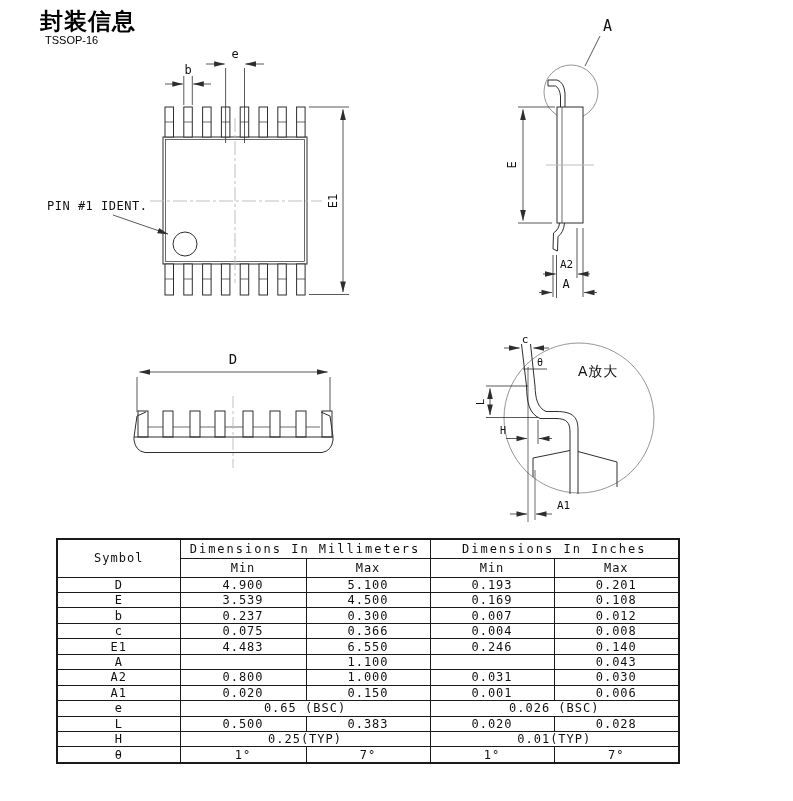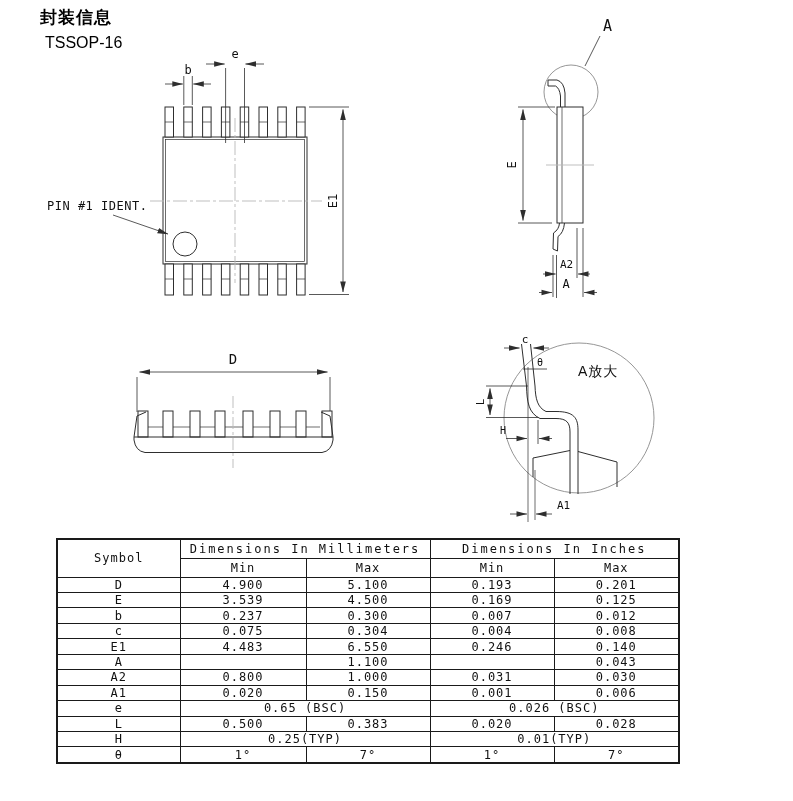--- a/index.html
+++ b/index.html
@@ -1,19 +1,19 @@
 <!DOCTYPE html>
 <html><head>
 <meta charset="utf-8">
 <style>
   html,body{margin:0;padding:0;background:#fff;}
   .page{position:relative;width:793px;height:801px;background:#fff;overflow:hidden;
         font-family:"Liberation Sans",sans-serif;color:#000;}
-  .title{position:absolute;left:40px;top:6px;font-size:17px;font-weight:bold;letter-spacing:1px;}
-  .subtitle{position:absolute;left:45px;top:34px;font-size:16px;}
+  .title{position:absolute;left:40px;top:6px;font-size:23px;font-weight:bold;letter-spacing:1px;}
+  .subtitle{position:absolute;left:45px;top:34px;font-size:11px;}
   svg.drawings{position:absolute;left:0;top:0;}
   
   .ln{stroke:#2e2e2e;stroke-width:1;fill:none;stroke-linecap:butt;}
   .th{stroke-width:0.7;}
   .dim{stroke:#2e2e2e;stroke-width:0.8;fill:none;}
   .cl{stroke:#b8b8b8;stroke-width:0.9;fill:none;}
   .wf{fill:#fff;stroke:#2e2e2e;stroke-width:1;}
   .detailc{fill:none;stroke:#8a8a8a;stroke-width:0.9;}
   svg text{fill:#111;font-family:"DejaVu Sans Mono",monospace;}
   .cn{font-family:"Liberation Sans",sans-serif;}
@@ -259,33 +259,33 @@
       <td>4.900</td>
       <td>5.100</td>
       <td>0.193</td>
       <td>0.201</td>
     </tr>
     <tr>
       <td>E</td>
       <td>3.539</td>
       <td>4.500</td>
       <td>0.169</td>
-      <td>0.125</td>
+      <td>0.108</td>
     </tr>
     <tr>
       <td>b</td>
       <td>0.237</td>
       <td>0.300</td>
       <td>0.007</td>
       <td>0.012</td>
     </tr>
     <tr>
       <td>c</td>
       <td>0.075</td>
-      <td>0.304</td>
+      <td>0.366</td>
       <td>0.004</td>
       <td>0.008</td>
     </tr>
     <tr>
       <td>E1</td>
       <td>4.483</td>
       <td>6.550</td>
       <td>0.246</td>
       <td>0.140</td>
     </tr>

